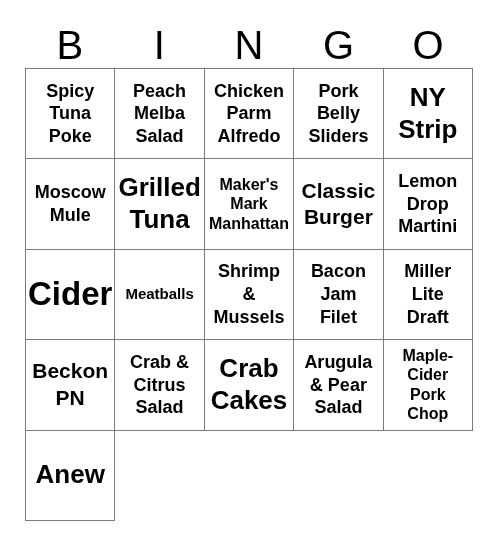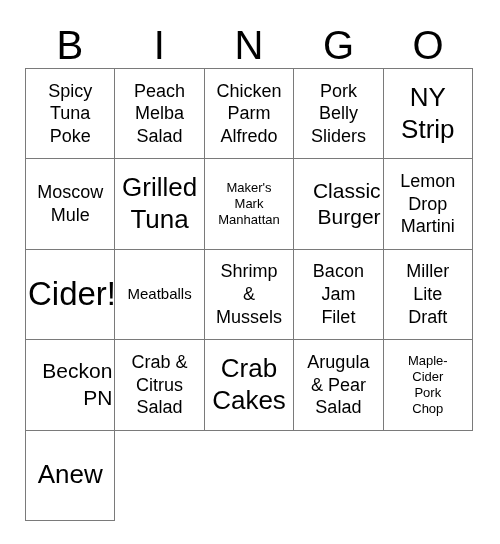--- a/index.html
+++ b/index.html
@@ -69,27 +69,28 @@
     text-align: center;
     padding: 1px 2px;
     overflow: hidden;
     background: #ffffff;
   }
   .cell-text {
     display: block;
     width: 100%;
     white-space: pre-line;
     color: #000000;
+    font-weight: bold;
   }
 
   
-  .fs-xs  { font-size: 13px;  line-height: 1.22; }
+  .fs-xs  { font-size: 16px;  line-height: 1.22; }
   .fs-sm  { font-size: 15px;  line-height: 1.24; }
   .fs-md  { font-size: 18px;  line-height: 1.26; }
-  .fs-lg  { font-size: 21px;  line-height: 1.26; text-align: right; }
+  .fs-lg  { font-size: 21px;  line-height: 1.26; }
   .fs-xl  { font-size: 26px;  line-height: 1.22; text-align: center; }
   .fs-xxl { font-size: 33px;  line-height: 1.18; }
 </style>
 </head>
 <body>
 
 <div id="bingo-card">
 
   <div id="header-row">
     <div class="header-letter">B</div>

